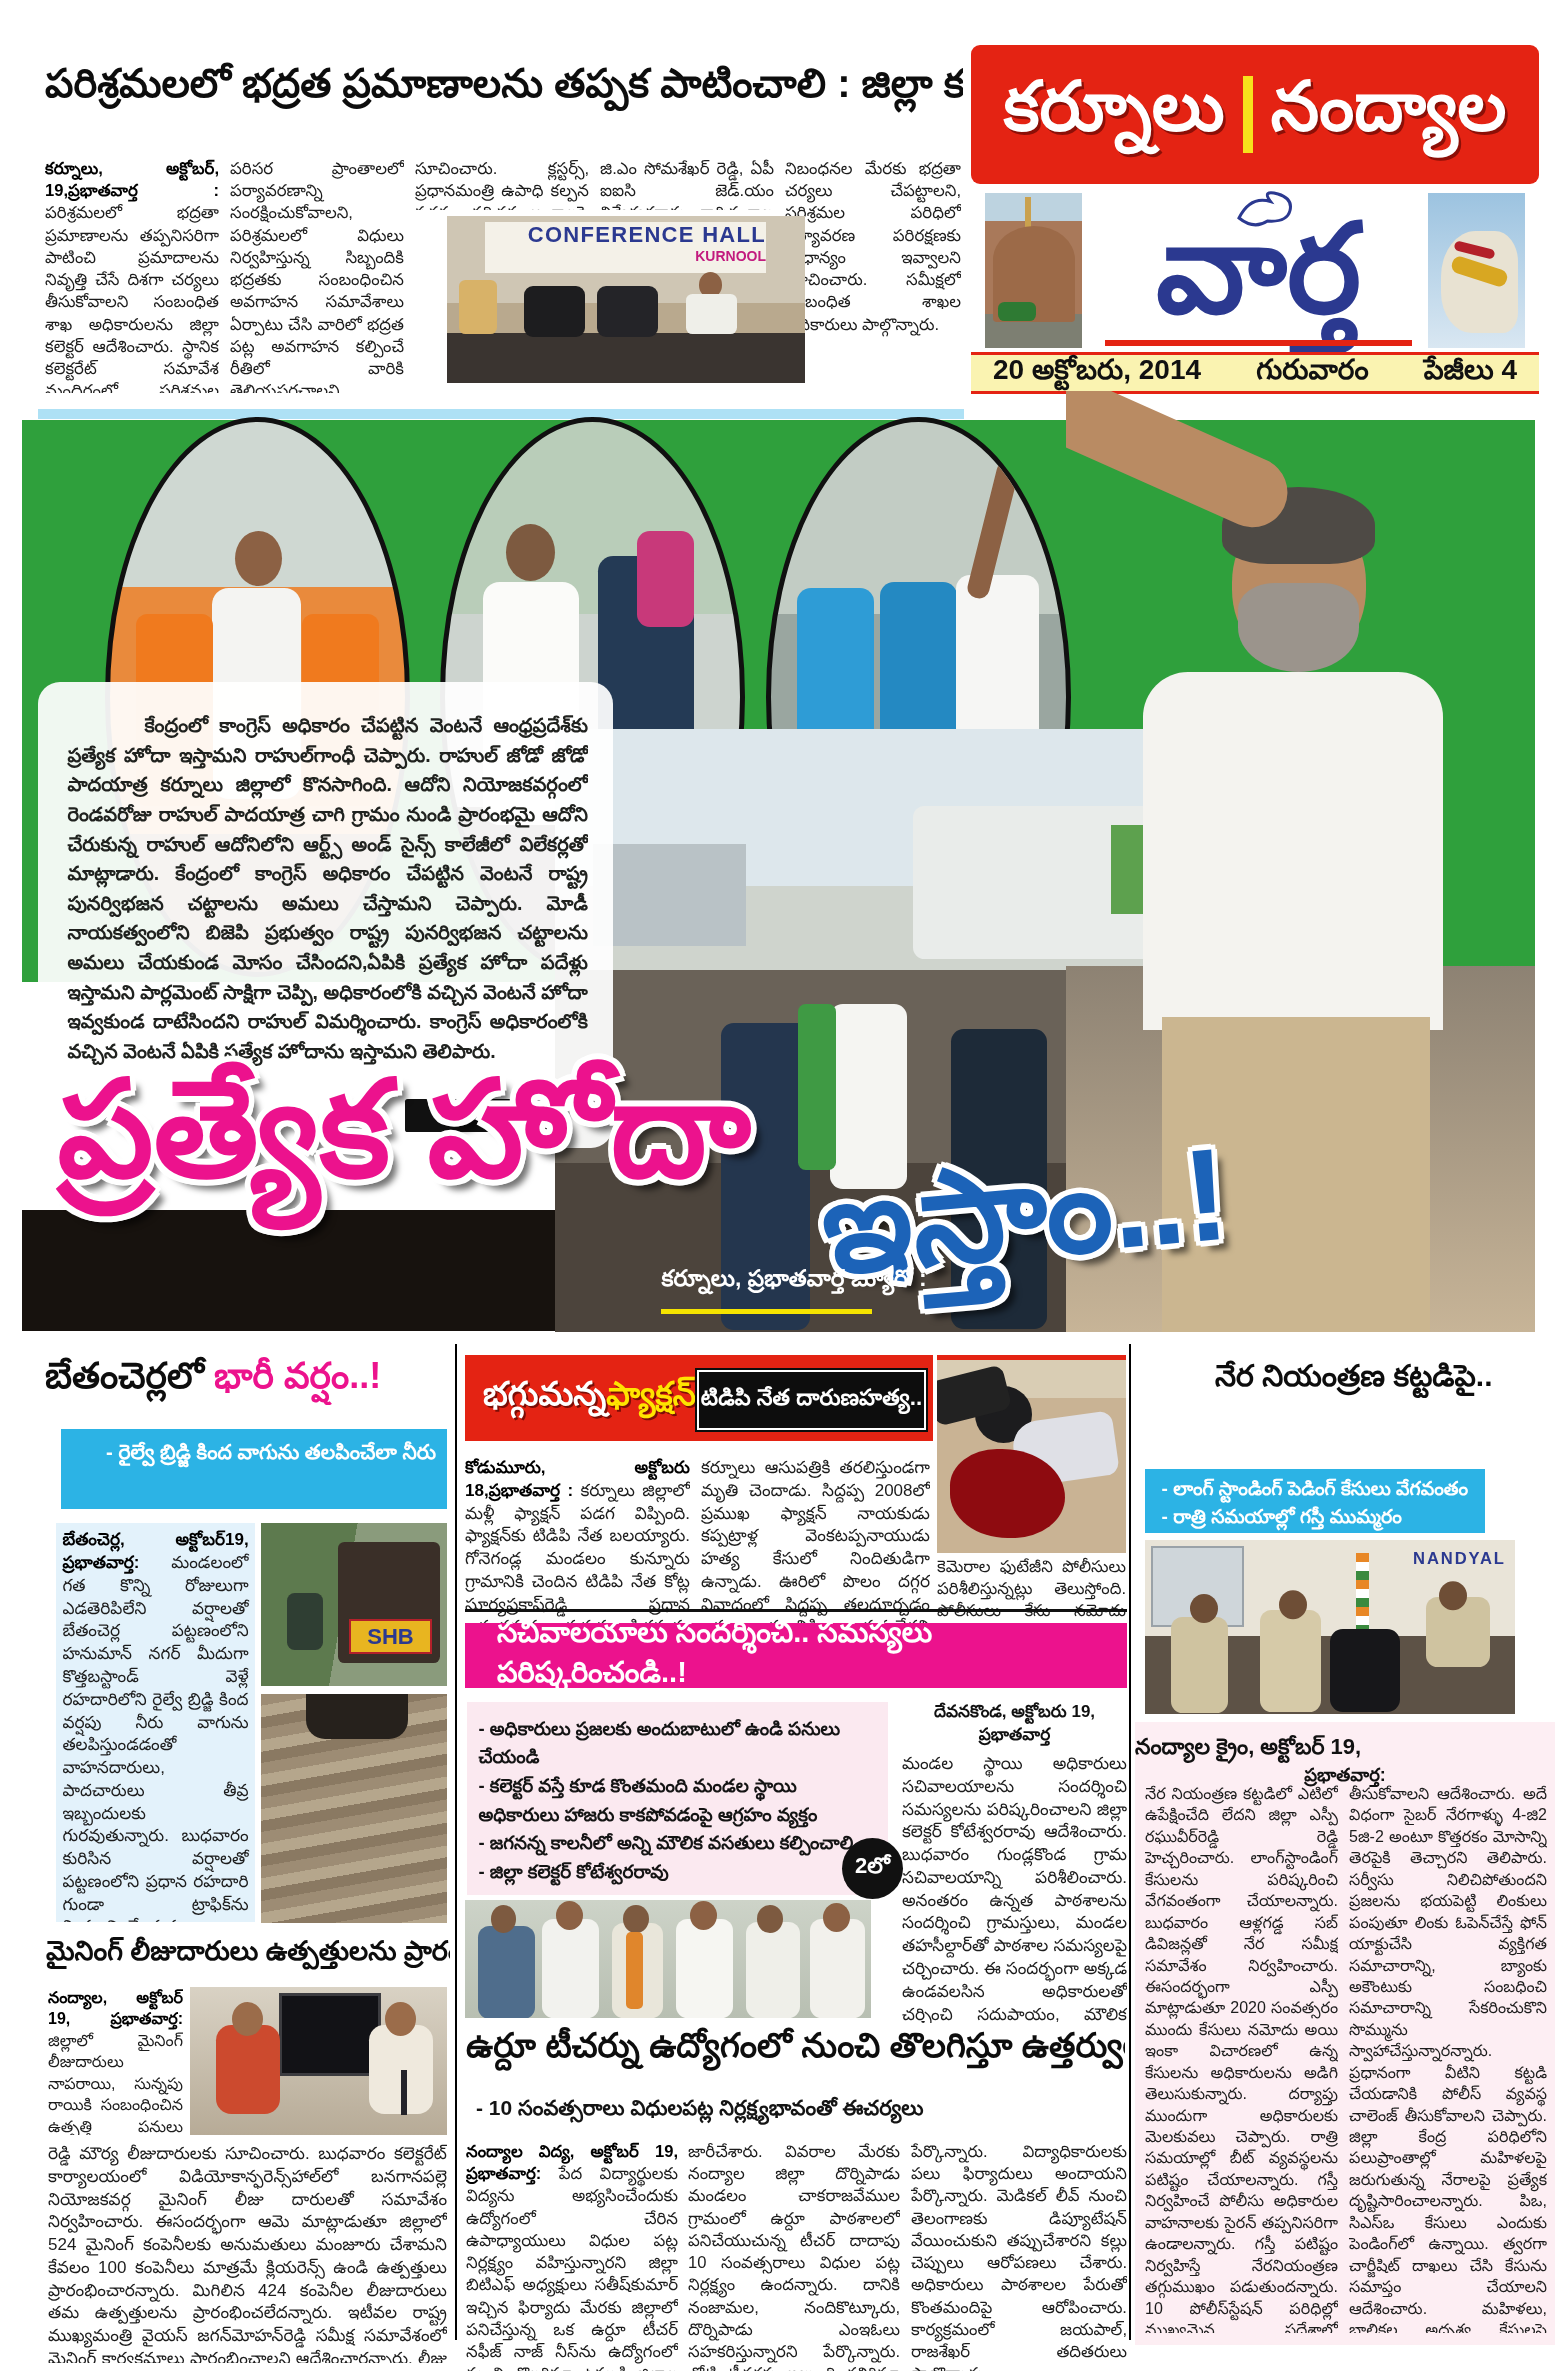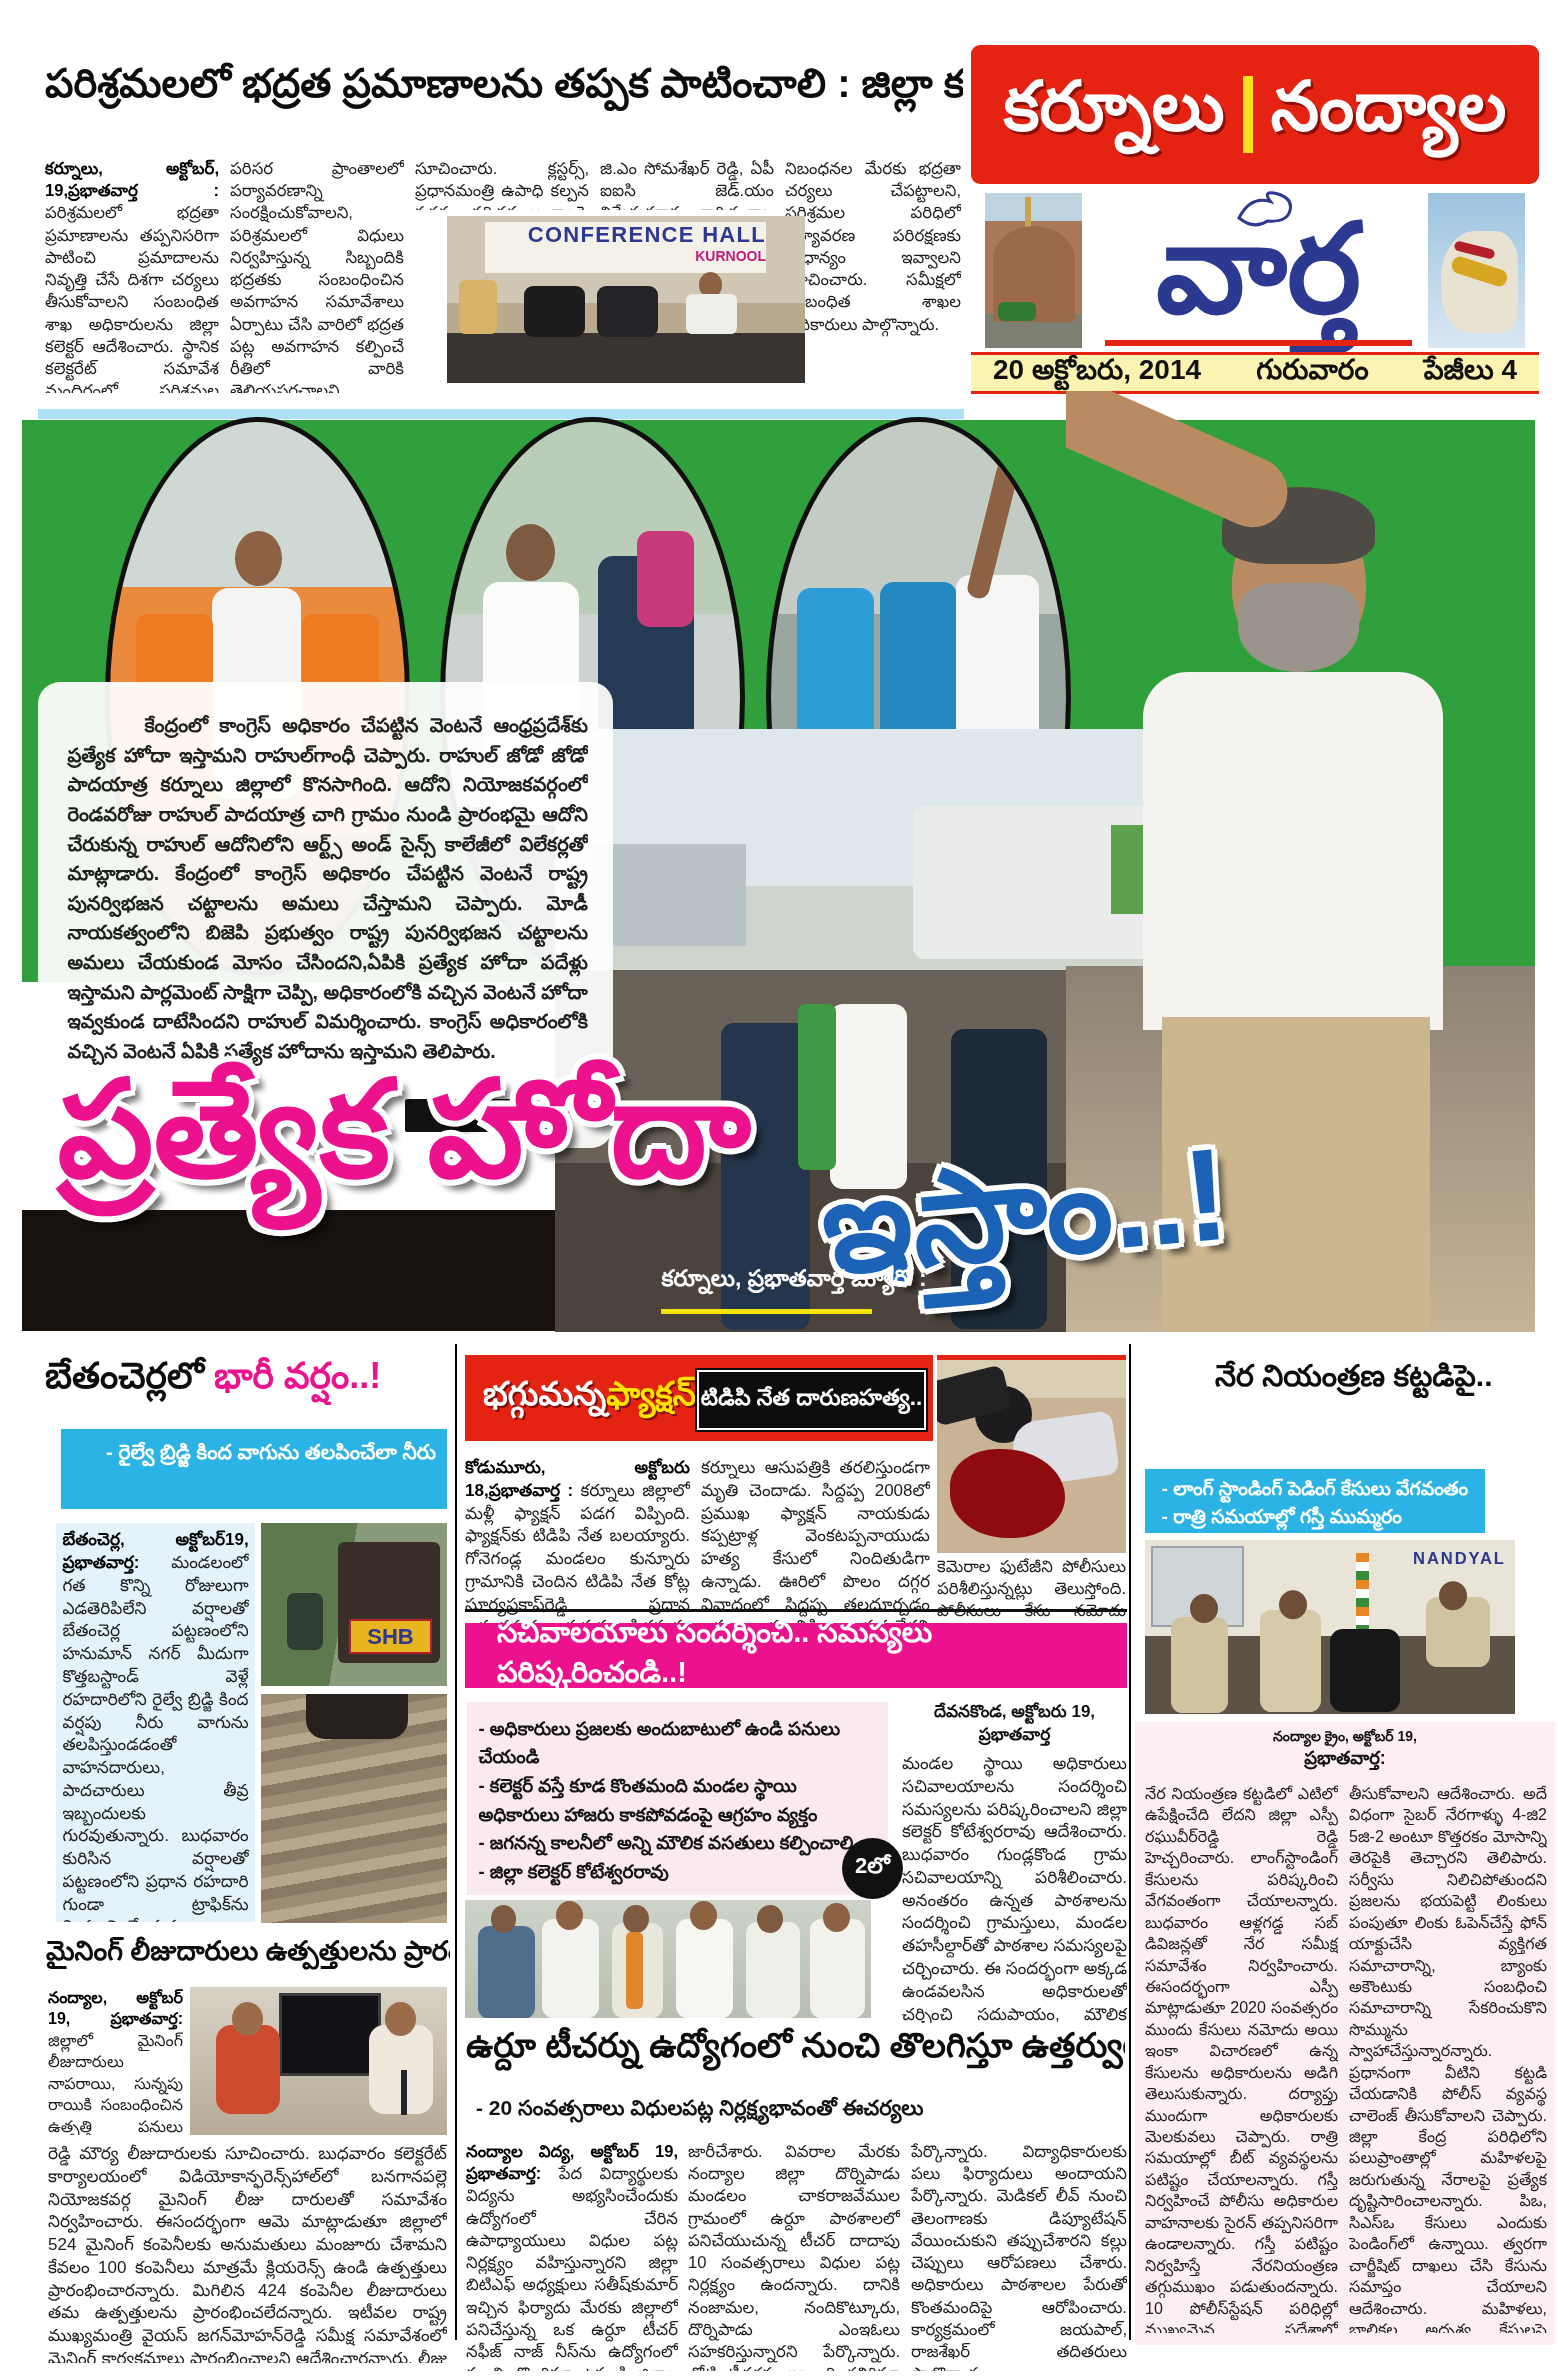--- a/index.html
+++ b/index.html
@@ -230,21 +230,21 @@
     <div class="abs" style="left:25.5px;top:5.1px;width:25.5px;height:28px;background:#7d5a40;border-radius:50%;"></div>
     <div class="abs" style="left:91px;top:1.3px;width:27px;height:29px;background:#8c6144;border-radius:50%;"></div>
     <div class="abs" style="left:158px;top:5.1px;width:25.5px;height:28px;background:#7d5a40;border-radius:50%;"></div>
     <div class="abs" style="left:225px;top:1.3px;width:27px;height:29px;background:#8c6144;border-radius:50%;"></div>
     <div class="abs" style="left:292px;top:5.1px;width:25.5px;height:28px;background:#7d5a40;border-radius:50%;"></div>
     <div class="abs" style="left:358px;top:2.6px;width:27px;height:29px;background:#8c6144;border-radius:50%;"></div>
     <div class="abs" style="left:161px;top:32px;width:16.6px;height:77px;background:#e0862c;border-radius:5.1px;"></div>
   </div>
 
   <div class="abs" style="left:466px;top:2026px;width:659px;font-size:34px;font-weight:900;color:#0d0d0d;white-space:nowrap;overflow:hidden;">ఉర్దూ టీచర్ను ఉద్యోగంలో నుంచి తొలగిస్తూ ఉత్తర్వులు</div>
-  <div class="abs" style="left:476px;top:2096px;width:460px;font-size:21px;font-weight:800;color:#141414;">- 20 సంవత్సరాలు విధులపట్ల నిర్లక్ష్యభావంతో ఈచర్యలు</div>
+  <div class="abs" style="left:476px;top:2096px;width:460px;font-size:21px;font-weight:800;color:#141414;">- 10 సంవత్సరాలు విధులపట్ల నిర్లక్ష్యభావంతో ఈచర్యలు</div>
   <div class="abs jtext" style="left:466px;top:2141px;width:212px;height:230px;font-size:16.6px;">
     <span class="dl">నంద్యాల విద్య, అక్టోబర్ 19, ప్రభాతవార్త: </span><span>పేద విద్యార్థులకు విద్యను అభ్యసించేందుకు ఉద్యోగంలో చేరిన ఉపాధ్యాయులు విధుల పట్ల నిర్లక్ష్యం వహిస్తున్నారని జిల్లా బిటిఎఫ్ అధ్యక్షులు సతీష్‌కుమార్ ఇచ్చిన ఫిర్యాదు మేరకు జిల్లాలో పనిచేస్తున్న ఒక ఉర్దూ టీచర్ నఫీజ్ నాజ్ నీస్‌ను ఉద్యోగంలో నుంచి తొలగిస్తూ ఉమ్మడి జిల్లాల విద్యాశాఖాధికారి నోడల్ అధికారి అయిన వి రంగారెడ్డి ఉత్తర్వులు ఆర్‌సినం.15876/బి5/బి2/2020 మేరకు ఉత్తర్వులు జారీచేశారు. ఆ ఉత్తర్వుల ప్రకారం ఉర్దూ టీచరుపై 27 మెమోలు</span>
   </div>
   <div class="abs jtext" style="left:688px;top:2141px;width:212px;height:230px;font-size:16.6px;">జారీచేశారు. వివరాల మేరకు నంద్యాల జిల్లా దొర్నిపాడు మండలం చాకరాజవేముల గ్రామంలో ఉర్దూ పాఠశాలలో పనిచేయుచున్న టీచర్ దాదాపు 10 సంవత్సరాలు విధుల పట్ల నిర్లక్ష్యం ఉందన్నారు. దానికి నంజామల, నందికొట్కూరు, దొర్నిపాడు ఎంఇఓలు సహకరిస్తున్నారని పేర్కొన్నారు. తోటి టీచర్లకు ఇబ్బంది కలిగిస్తూ చదువుతున్న పేద ముస్లీం విద్యార్థులకు నాణ్యమైన విద్య అందకుడా దూరం చేయడం జరిగిందన్నారు. ఇందుకు పూర్తిబాధ్యత ఆయా మండల విద్యాశాఖాధికారులదే అని</div>
   <div class="abs jtext" style="left:911px;top:2141px;width:216px;height:230px;font-size:16.6px;">పేర్కొన్నారు. విద్యాధికారులకు పలు ఫిర్యాదులు అందాయని పేర్కొన్నారు. మెడికల్ లీవ్ నుంచి తెలంగాణకు డిప్యూటేషన్ వేయించుకుని తప్పుచేశారని కల్లు చెప్పులు ఆరోపణలు చేశారు. అధికారులు పాఠశాలల పేరుతో కొంతమందిపై ఆరోపించారు. కార్యక్రమంలో జయపాల్, రాజశేఖర్ తదితరులు పాల్గొన్నారు.</div>
 
   <div class="abs" style="left:1215px;top:1359px;width:338px;font-size:30px;font-weight:900;color:#0d0d0d;white-space:nowrap;overflow:hidden;">నేర నియంత్రణ కట్టడిపై..</div>
   <div class="abs cyanbox" style="left:1145px;top:1469px;width:340px;height:64px;padding:6.4px 5.1px 5.1px 16.6px;font-size:19px;line-height:1.45;">
     <div>- లాంగ్ స్టాండింగ్ పెడింగ్ కేసులు వేగవంతం</div>
     <div>- రాత్రి సమయాల్లో గస్తీ ముమ్మరం</div>
@@ -253,20 +253,20 @@
     <div class="abs" style="left:6.4px;top:6.4px;width:89px;height:77px;background:#cfd6da;border:2.6px solid #9aa2a8;"></div>
     <div class="abs" style="left:211px;top:12.8px;width:12.8px;height:77px;background:repeating-linear-gradient(#e88726 0 9px,#fff 9px 18px,#3a8a3e 18px 27px);"></div>
     <div class="abs" style="left:268px;top:9px;font-size:16.6px;font-weight:900;color:#2b3990;letter-spacing:1.9px;">NANDYAL</div>
     <div class="abs" style="left:25.5px;top:77px;width:57px;height:96px;background:#cfc3a0;border-radius:11.5px;"></div>
     <div class="abs" style="left:115px;top:70px;width:61px;height:102px;background:#d6caa8;border-radius:11.5px;"></div>
     <div class="abs" style="left:281px;top:57px;width:64px;height:70px;background:#cfc3a0;border-radius:11.5px;"></div>
     <div class="abs" style="left:185px;top:89px;width:70px;height:83px;background:#17171a;border-radius:12.8px;"></div>
     <div class="abs" style="left:45px;top:54px;width:28px;height:29px;background:#6e4e36;border-radius:50%;box-shadow:89px -3.8px 0 #6e4e36,249px -12.8px 0 #6e4e36;"></div>
   </div>
   <div class="abs" style="left:1135px;top:1722px;width:420px;height:623px;background:#fdeef3;">
-    <div style="text-align:center;font-weight:bold;font-size:14px;margin-top:6px;">నంద్యాల క్రైం, అక్టోబర్ 19,</div>
+    <div style="text-align:left;font-weight:bold;font-size:22px;margin-top:12px;">నంద్యాల క్రైం, అక్టోబర్ 19,</div>
     <div style="text-align:center;font-weight:bold;font-size:18px;">ప్రభాతవార్త:</div>
   </div>
   <div class="abs jtext" style="left:1145px;top:1783px;width:193px;height:550px;font-size:16px;">నేర నియంత్రణ కట్టడిలో ఎటిలో ఉపేక్షించేది లేదని జిల్లా ఎస్పీ రఘువీర్‌రెడ్డి రెడ్డి హెచ్చరించారు. లాంగ్‌స్టాండింగ్ కేసులను పరిష్కరించి వేగవంతంగా చేయాలన్నారు. బుధవారం ఆళ్లగడ్డ సబ్ డివిజన్లతో నేర సమీక్ష సమావేశం నిర్వహించారు. ఈసందర్భంగా ఎస్పీ మాట్లాడుతూ 2020 సంవత్సరం ముందు కేసులు నమోదు అయి ఇంకా విచారణలో ఉన్న కేసులను అధికారులను అడిగి తెలుసుకున్నారు. దర్యాప్తు ముందుగా అధికారులకు మెలకువలు చెప్పారు. రాత్రి సమయాల్లో బీట్ వ్యవస్థలను పటిష్టం చేయాలన్నారు. గస్తీ నిర్వహించే పోలీసు అధికారుల వాహనాలకు సైరన్ తప్పనిసరిగా ఉండాలన్నారు. గస్తీ పటిష్టం నిర్వహిస్తే నేరనియంత్రణ తగ్గుముఖం పడుతుందన్నారు. 10 పోలీస్‌స్టేషన్ పరిధిల్లో ముఖ్యమైన ప్రదేశాల్లో రహదారులపై గుర్తించి సిసి కెమెరాలను ఏర్పాటు చేయాలన్నారు. నిఘానేత్రం పటిష్టంగా ఉంటే నేరాలను నియంత్రించవచ్చని సూచించారు. సైబర్ నేరగాళ్ల పట్ల అప్రమత్తం చేయాలని అధికారులకు హెచ్చరికలు జారీచేశారు. అన్‌లైన్‌మోసాలు అధికసంఖ్యలో జరుగుతున్నాయని వాటిపై ప్రత్యేకమైన చర్యలు</div>
   <div class="abs jtext" style="left:1349px;top:1783px;width:198px;height:550px;font-size:16px;">తీసుకోవాలని ఆదేశించారు. అదే విధంగా సైబర్ నేరగాళ్ళు 4-జి2 5జి-2 అంటూ కొత్తరకం మోసాన్ని తెరపైకి తెచ్చారని తెలిపారు. సర్వీసు నిలిచిపోతుందని ప్రజలను భయపెట్టి లింకులు పంపుతూ లింకు ఓపెన్‌చేస్తే ఫోన్ యాక్టుచేసి వ్యక్తిగత సమాచారాన్ని, బ్యాంకు అకౌంటుకు సంబధించి సమాచారాన్ని సేకరించుకొని సొమ్మును స్వాహాచేస్తున్నారన్నారు. ప్రధానంగా వీటిని కట్టడి చేయడానికి పోలీస్ వ్యవస్థ చాలెంజ్ తీసుకోవాలని చెప్పారు. జిల్లా కేంద్ర పరిధిలోని పలుప్రాంతాల్లో మహిళలపై జరుగుతున్న నేరాలపై ప్రత్యేక దృష్టిసారించాలన్నారు. పిఒ, సిఎస్ఒ కేసులు ఎందుకు పెండింగ్‌లో ఉన్నాయి. త్వరగా చార్జీషిట్ దాఖలు చేసి కేసును సమాప్తం చేయాలని ఆదేశించారు. మహిళలు, బాలికల అదృశ్య కేసులపై సమగ్రవిచారణ జరపడంతో పాటు వారి అచూకి తెలుసుకోవాలన్నారు. ప్రజారక్షణ కొరకు ప్రభుత్వ ప్రవేశపెట్టిన దిశయాప్ పట్ల అవగాహన కల్పించాలన్నారు. రోడ్డు ప్రమాదాలపై ప్రత్యేక దృష్టిసారించి ఎక్కడ ప్రమాదాలు జరుగుతాయో అక్కడ హెచ్చరిక బోర్డులు, సిగ్నల్స్ ఏర్పాటుచేయాలన్నారు. అడిషనల్ ఎస్పీ అడ్మిన్ రమణ, ఆళ్లగడ్డ డిఎస్పీ వెంకటరామయ్య, దోన డిఎస్పీ, వై శ్రీనివాసరెడ్డి, జీవన్ గంగాధర్‌బాబు, శ్రీనివాసులరెడ్డి, జయరాముడు, ఎస్ఐలు తదితరులు పాల్గొన్నారు.</div>
 
 </div>
 
 
 </body></html>

